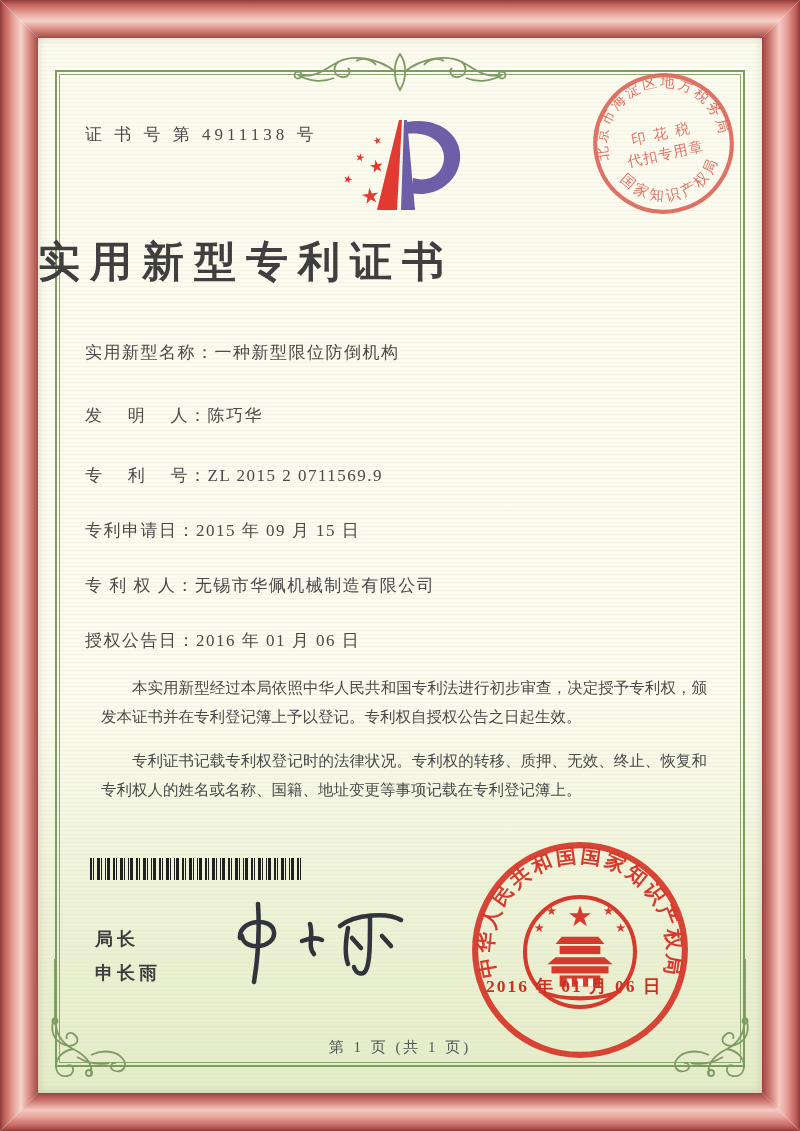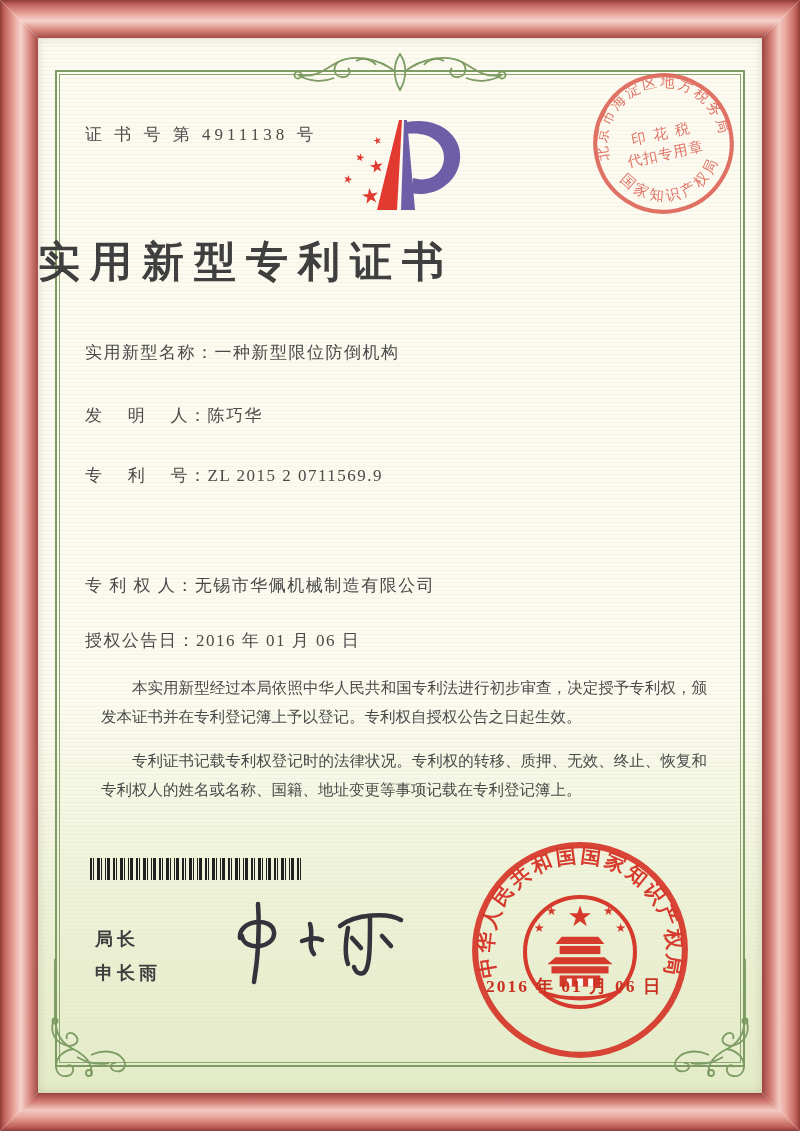--- a/index.html
+++ b/index.html
@@ -134,20 +134,21 @@
       <span class="star" style="left:36px;top:50px;font-size:17px;transform:rotate(-10deg);">★</span>
       <span class="star" style="left:10px;top:66px;font-size:11px;transform:rotate(15deg);">★</span>
       <span class="star" style="left:28px;top:78px;font-size:21px;transform:rotate(-8deg);">★</span>
     </div>
 
     <div class="title">实用新型专利证书</div>
 
     <div class="field" style="top:303px"><span>实用新型名称：</span><span>一种新型限位防倒机构</span></div>
     <div class="field" style="top:366px"><span>发　 明　 人：</span><span>陈巧华</span></div>
     <div class="field" style="top:426px"><span>专　 利　 号：</span><span>ZL 2015 2 0711569.9</span></div>
+    <div class="field" style="top:481px"><span>专利申请日：</span><span>2015 年 09 月 15 日</span></div>
     <div class="field" style="top:536px"><span>专 利 权 人：</span><span>无锡市华佩机械制造有限公司</span></div>
     <div class="field" style="top:591px"><span>授权公告日：</span><span>2016 年 01 月 06 日</span></div>
 
     <div class="paras">
       <p>本实用新型经过本局依照中华人民共和国专利法进行初步审查，决定授予专利权，颁发本证书并在专利登记簿上予以登记。专利权自授权公告之日起生效。</p>
       <p>专利证书记载专利权登记时的法律状况。专利权的转移、质押、无效、终止、恢复和专利权人的姓名或名称、国籍、地址变更等事项记载在专利登记簿上。</p>
     </div>
 
     <div class="barcode"></div>
 
@@ -190,14 +191,15 @@
         <rect x="90" y="135" width="40" height="11"></rect>
         <rect x="97" y="138" width="5" height="8" fill="#fdfbf1"></rect>
         <rect x="107" y="138" width="6" height="8" fill="#fdfbf1"></rect>
         <rect x="118" y="138" width="5" height="8" fill="#fdfbf1"></rect>
         <path d="M70 150 C90 160 130 160 150 150" fill="none" stroke="#d63a2c" stroke-width="4"></path>
       </g>
     </svg>
 
     <div class="seal-date">2016 年 01 月 06 日</div>
 
+    <div class="footer">第 1 页 (共 1 页)</div>
   </div>
 </div>
 
 </body></html>

